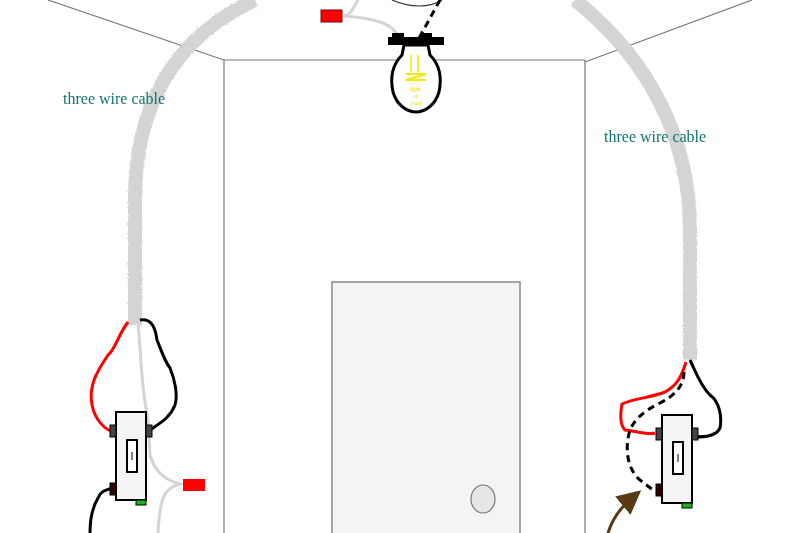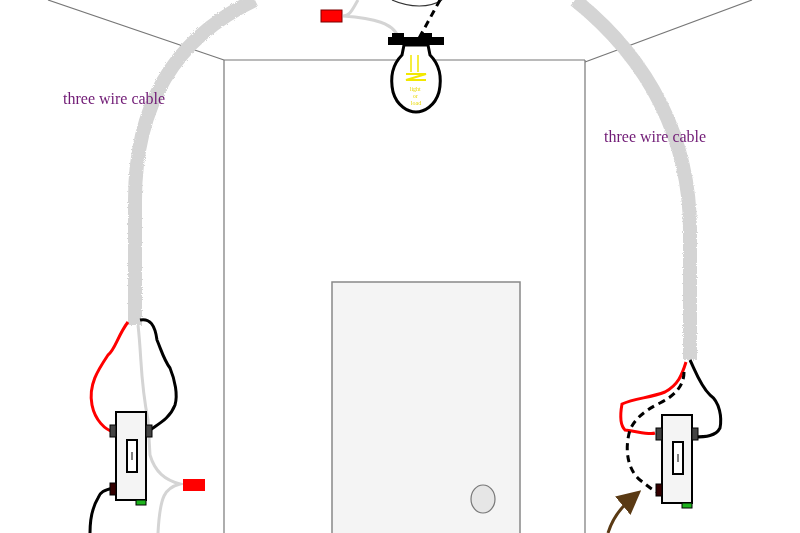--- a/index.html
+++ b/index.html
@@ -1,18 +1,18 @@
 <!DOCTYPE html>
 <html><head>
 <meta charset="utf-8">
 <style>
   html,body{margin:0;padding:0;background:#ffffff;}
   #stage{position:relative;width:800px;height:533px;overflow:hidden;background:#ffffff;}
   svg{position:absolute;left:0;top:0;}
-  .label{position:absolute;font-family:"Liberation Serif","DejaVu Serif",serif;font-size:16px;color:#701a75;white-space:nowrap;}
+  .label{position:absolute;font-family:"Liberation Serif","DejaVu Serif",serif;font-size:16px;color:#0f766e;white-space:nowrap;}
 </style>
 </head>
 <body>
 
 <div id="stage">
   <svg width="800" height="533" viewBox="0 0 800 533">
     <defs>
       <filter id="rough" x="-10%" y="-10%" width="120%" height="120%">
         <feTurbulence type="fractalNoise" baseFrequency="0.9" numOctaves="2" result="n"></feTurbulence>
         <feDisplacementMap in="SourceGraphic" in2="n" scale="3"></feDisplacementMap>

